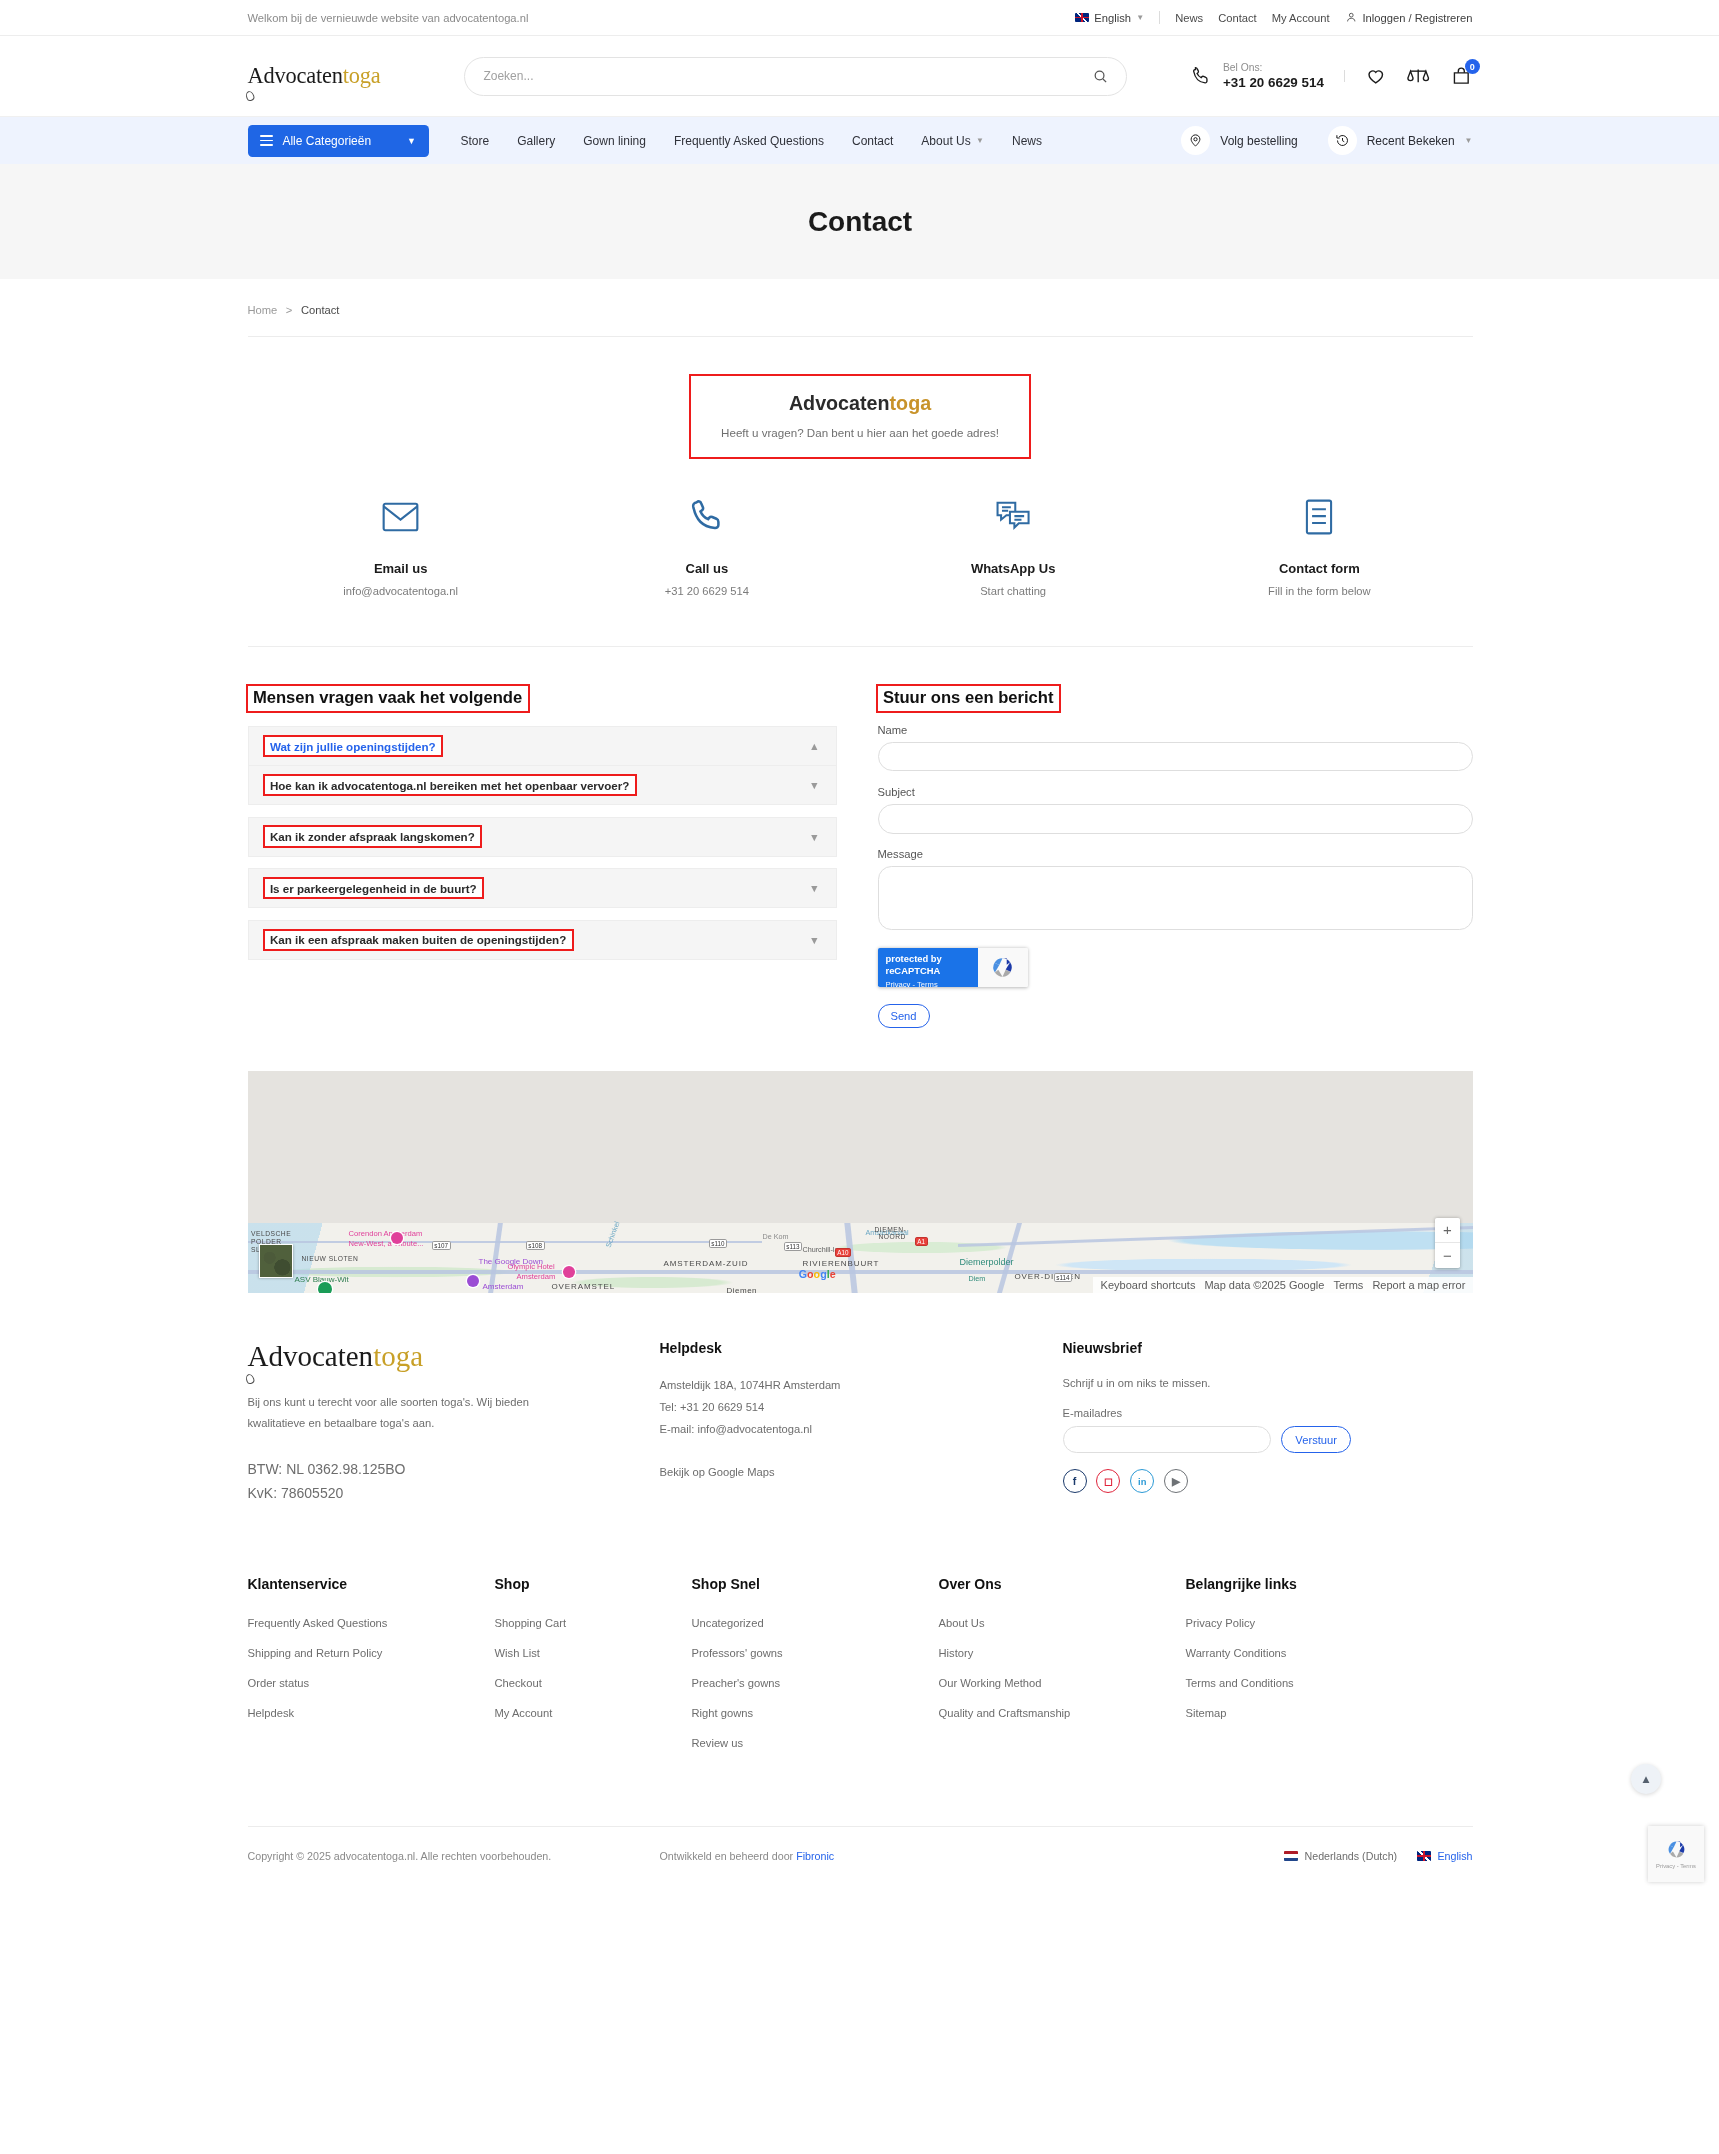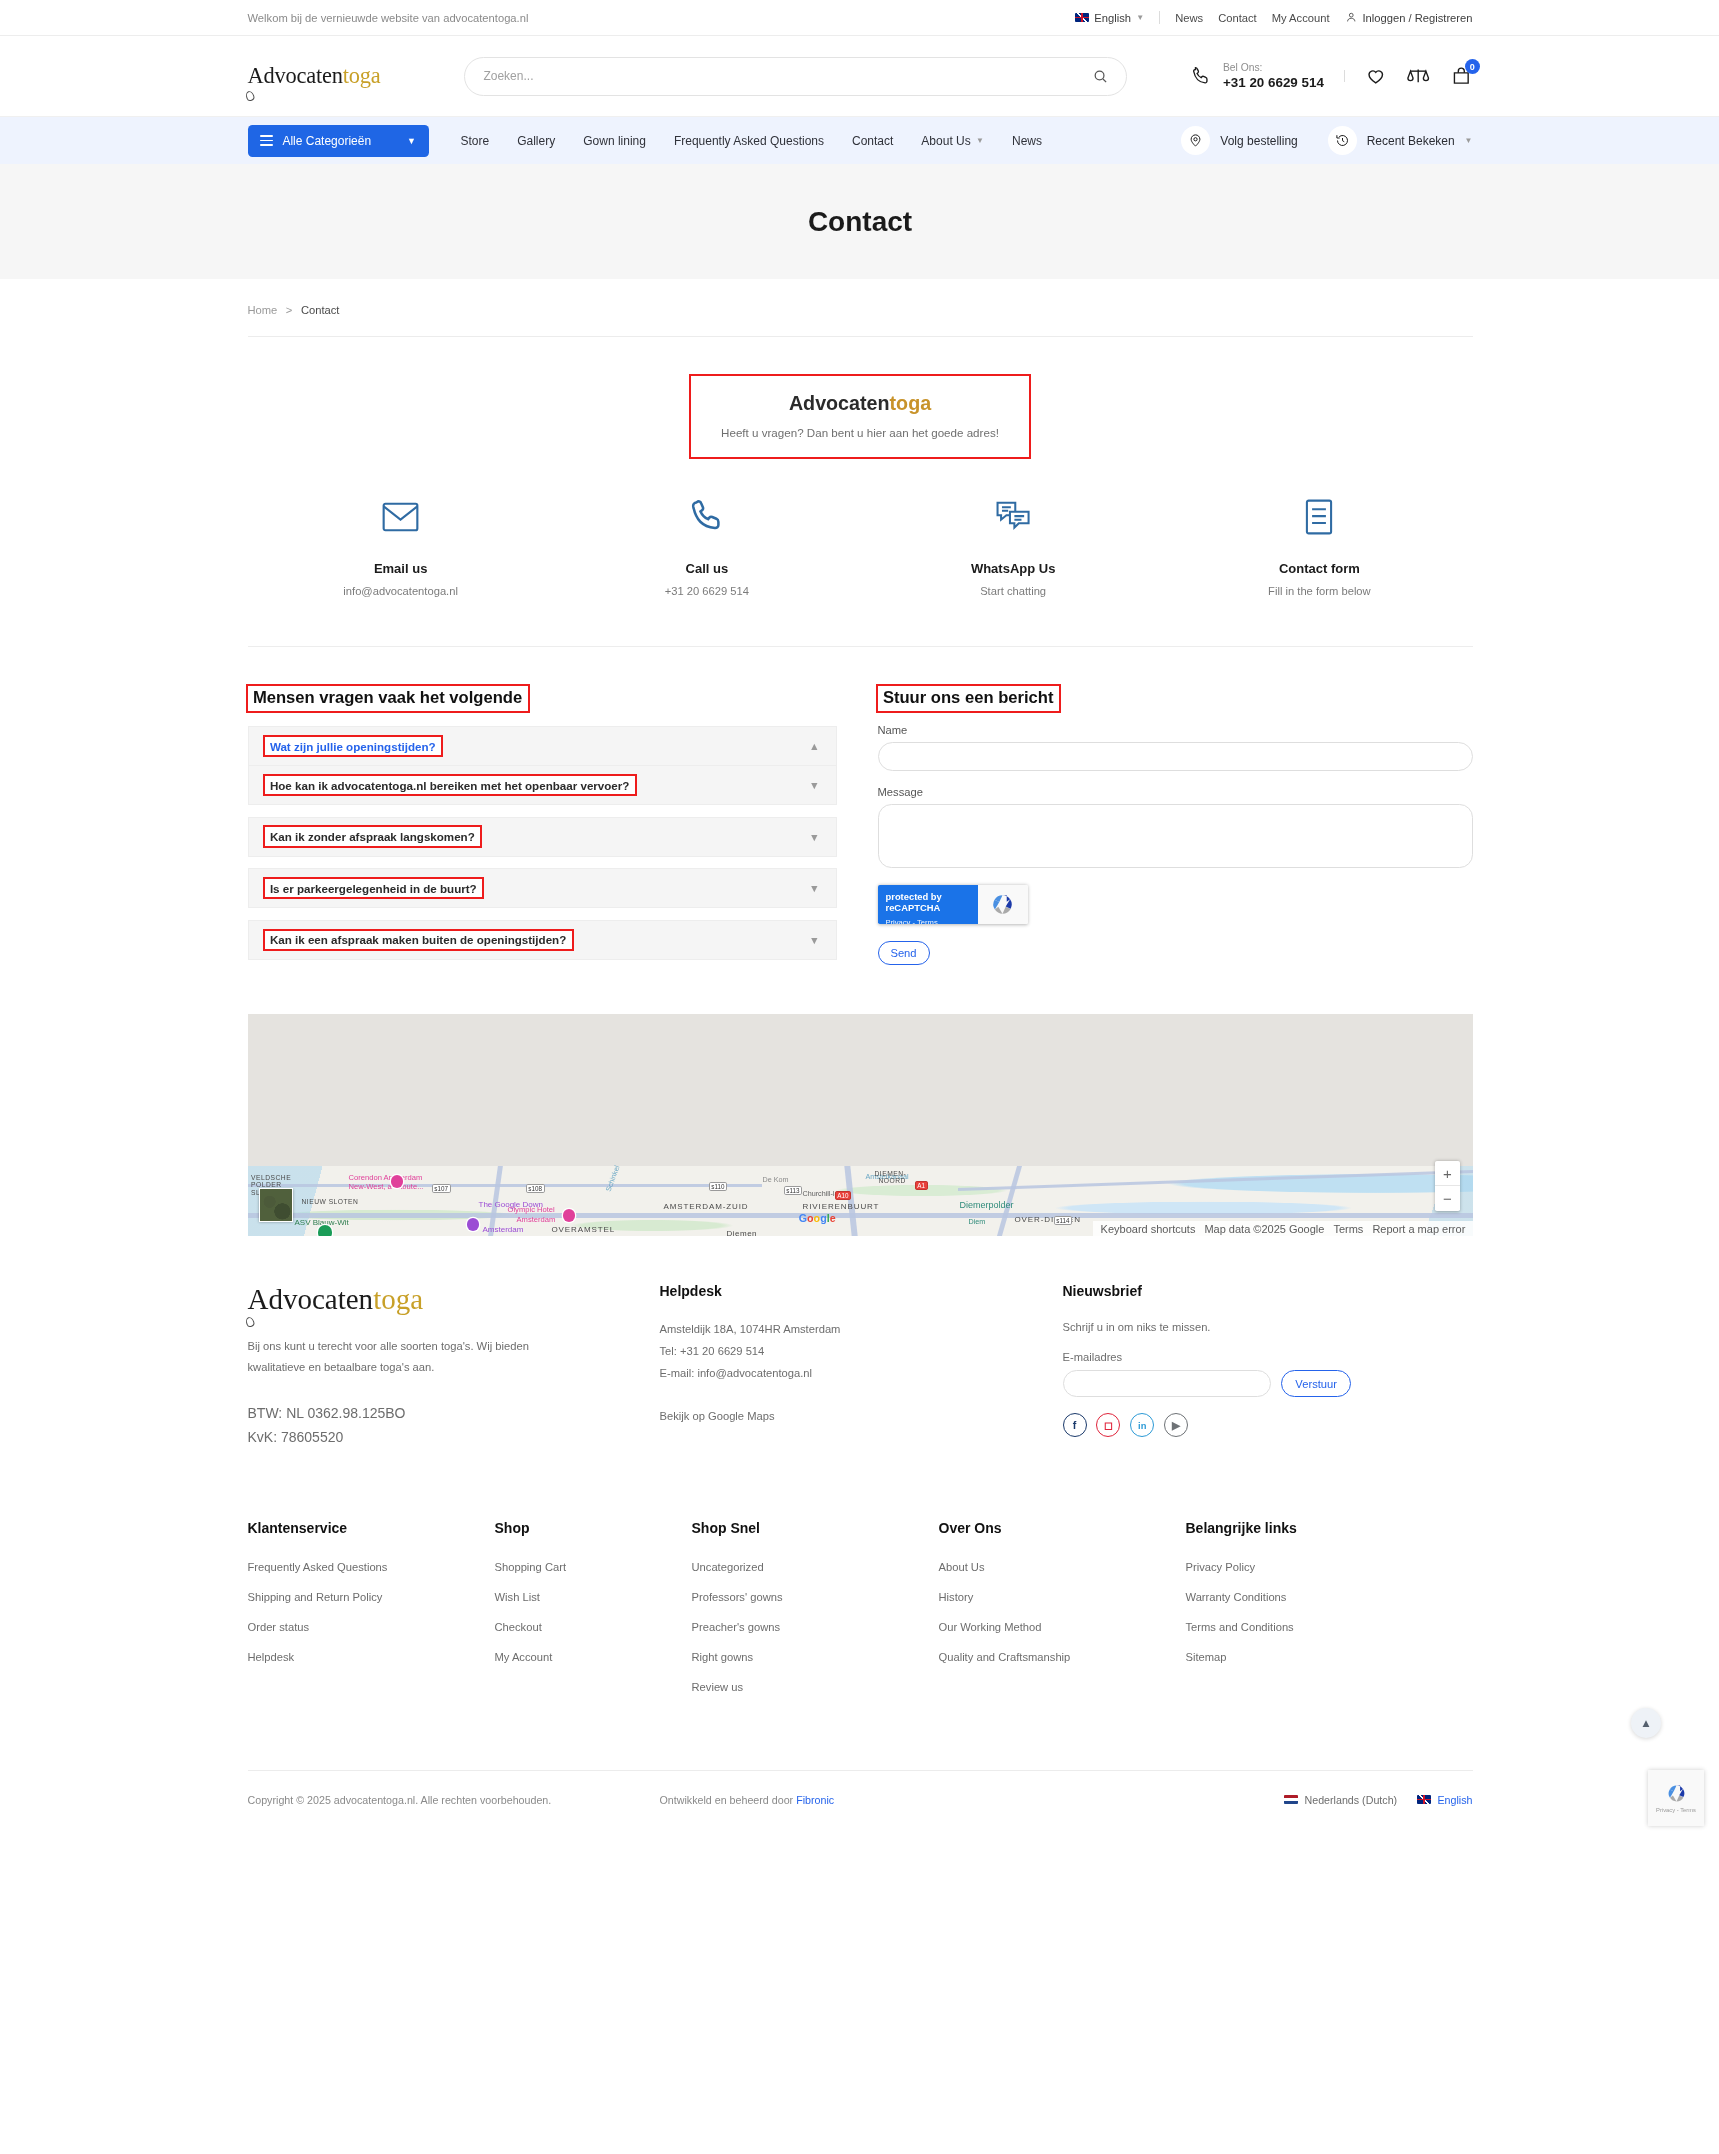--- a/index.html
+++ b/index.html
@@ -522,20 +522,24 @@
           </div>
         </div>
       </div>
 
       <div class="col-right">
         <div class="sec-h annot">Stuur ons een bericht</div>
         <div style="height:12.5px"></div>
 
         <div class="fld">
           <label>Name</label>
+          <input type="text" value="" style="">
+        </div>
+        <div class="fld">
+          <label>Subject</label>
           <input type="text" value="" style="">
         </div>
         <div class="fld">
           <label>Message</label>
           <textarea style=""></textarea>
         </div>
 
         <div class="recaptcha">
           <div class="rc-left">
             <div class="rc-t1">protected by reCAPTCHA</div>

